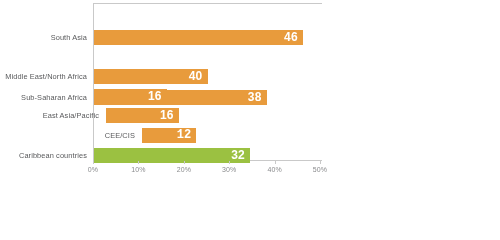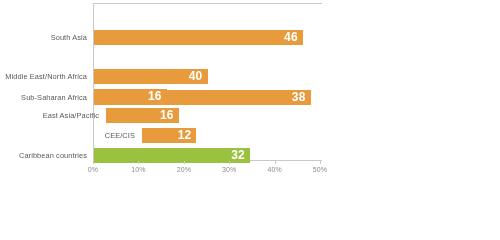--- a/index.html
+++ b/index.html
@@ -141,21 +141,21 @@
 
   <div class="bars-layer" id="bars-layer">
       <div class="bar-row" style="top: 14px;">
         <div class="cat-label">South Asia</div>
         <div class="bar" style="width: 208.84px; background: rgb(232, 155, 60);">
           <span class="bar-value">46</span>
         </div>
       </div>
       <div class="bar-row" style="top: 33.6px; margin-top: 40px;">
         <div class="cat-label">Sub-Saharan Africa</div>
-        <div class="bar" style="width: 172.52px; background: rgb(232, 155, 60); padding-left: 44px;">
+        <div class="bar" style="width: 172.52px; background: rgb(232, 155, 60);">
           <span class="bar-value">38</span>
         </div>
       </div>
       <div class="bar-row" style="top: 53.2px;">
         <div class="cat-label">Middle East/North Africa</div>
         <div class="bar" style="width: 113.5px; background: rgb(232, 155, 60);">
           <span class="bar-value">40</span>
         </div>
       </div>
       <div class="bar-row" style="top: 72.8px;">
@@ -164,21 +164,21 @@
         </div>
       </div>
       <div class="bar-row" style="top: 92.4px; margin-left: 12px;">
         <div class="cat-label">East Asia/Pacific</div>
         <div class="bar" style="width: 72.64px; background: rgb(232, 155, 60);">
           <span class="bar-value">16</span>
         </div>
       </div>
       <div class="bar-row" style="top: 112px; margin-left: 48px;">
         <div class="cat-label">CEE/CIS</div>
-        <div class="bar" style="width: 54.48px; background: rgb(232, 155, 60);">
+        <div class="bar" style="width: 54.48px; background: rgb(232, 155, 60); font-family: Liberation Mono, monospace;">
           <span class="bar-value">12</span>
         </div>
       </div>
       <div class="bar-row" style="top: 131.6px;">
         <div class="cat-label">Caribbean countries</div>
         <div class="bar accent" style="width: 156px; background: rgb(155, 193, 65);">
           <span class="bar-value">32</span>
         </div>
       </div>
     </div>

